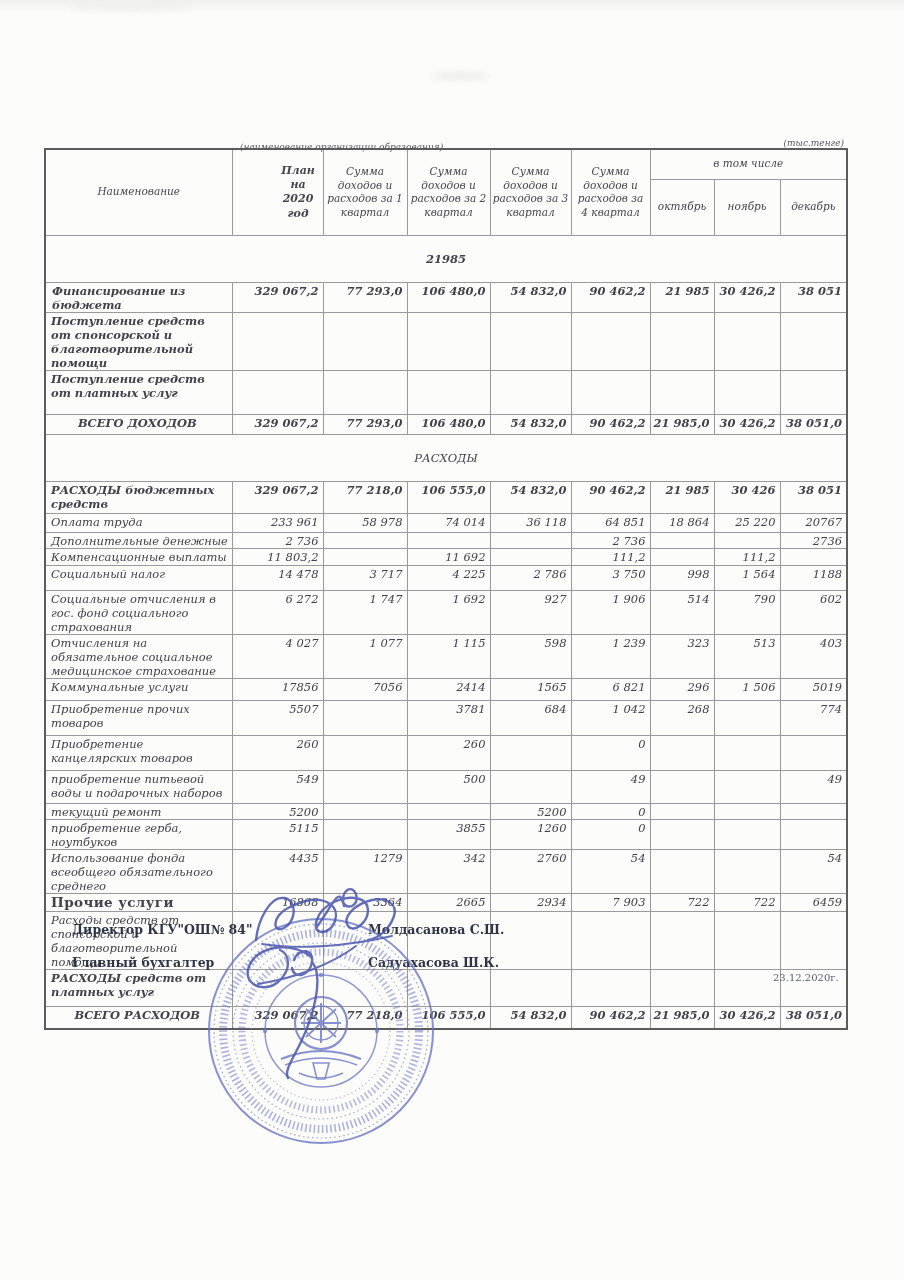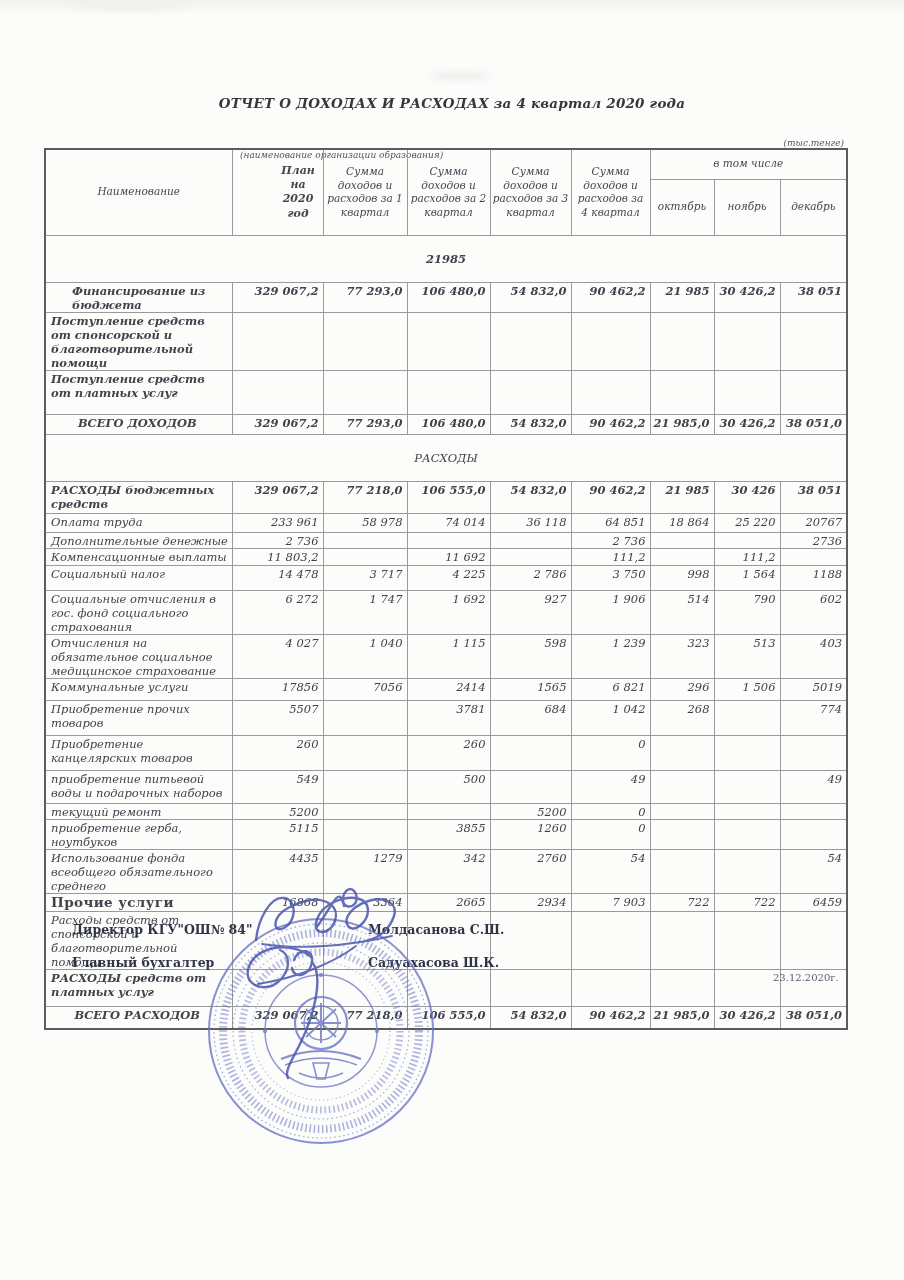--- a/index.html
+++ b/index.html
@@ -10,21 +10,21 @@
   }
   .scan-edge{position:absolute;top:0;left:0;right:0;height:14px;
     background:linear-gradient(#f0f0ee, rgba(252,252,251,0));}
   .smudge{position:absolute;background:#ededeb;border-radius:50%;filter:blur(3px);}
 
   
   .titles{position:absolute;left:0;top:95px;width:904px;text-align:center;color:#36363f;}
   .title1{font-style:italic;font-weight:bold;font-size:13.5px;letter-spacing:.2px;}
   .title2{font-style:italic;font-weight:bold;font-size:13px;margin-top:7px;letter-spacing:.2px;}
   .caption-row{position:absolute;left:44px;top:138px;width:802px;height:12px;}
-  .cap-left{position:absolute;left:196px;top:12px;font-style:italic;font-size:9px;color:#55555f;}
+  .cap-left{position:absolute;left:196px;top:4px;font-style:italic;font-size:9px;color:#55555f;}
   .cap-right{position:absolute;right:2px;top:0;font-style:italic;font-size:9px;color:#55555f;}
 
   
   .tbl-wrap{position:absolute;left:44px;top:148px;}
   table{border-collapse:collapse;table-layout:fixed;width:802px;border:2px solid #5c5c5e;}
   col.c1{width:187px}col.c2{width:91px}col.c3{width:84px}col.c4{width:83px}
   col.c5{width:81px}col.c6{width:79px}col.c7{width:64px}col.c8{width:66px}col.c9{width:67px}
   th,td{border:1px solid #9a9a9c;overflow:hidden;}
   thead th{
     font-style:italic;font-weight:normal;font-size:10.5px;line-height:1.3;
@@ -33,21 +33,21 @@
   thead th.plan{font-weight:bold;font-size:11px;padding-left:43px;}
   thead tr.gr{height:30px;}
   thead tr.months{height:56px;}
   tbody td{
     font-style:italic;font-size:11.5px;line-height:1.22;color:#42424d;
     vertical-align:top;
   }
   td.lbl{text-align:left;padding:1px 3px 0 5px;}
   td.num{text-align:right;padding:1px 4px 0 1px;white-space:nowrap;}
   tr.bold td{font-weight:bold;}
-  tr.indent td.lbl{padding-left:26px;}
+  tr.indent td.lbl{padding-left:6px;}
   tr.total td{font-weight:bold;}
   tr.total td.lbl{text-align:center;padding-left:0;}
   tr.big td.lbl{font-style:normal;font-weight:bold;font-size:13.5px;letter-spacing:.4px;padding-top:0;}
   td.span-cell{text-align:center;padding:16px;}
   tr.sbold td.span-cell{font-weight:bold;}
 
   
   .sig-label{position:absolute;font-weight:bold;font-size:12.5px;color:#2f3546;}
   .date-note{position:absolute;left:773px;top:972px;font-size:10px;color:#565b72;}
 
@@ -55,21 +55,20 @@
   .sig-overlay{position:absolute;left:0;top:880px;pointer-events:none;}
 </style>
 </head>
 <body>
 
 <div class="scan-edge"></div>
 <div class="smudge" style="left:70px;top:4px;width:120px;height:6px;"></div>
 <div class="smudge" style="left:430px;top:72px;width:60px;height:8px;"></div>
 
 <div class="titles">
-  <div class="title1">ОТЧЕТ О ДОХОДАХ И РАСХОДАХ за 4 квартал 2020 года</div>
 </div>
 <div class="caption-row">
   <span class="cap-left">(наименование организации образования)</span>
   <span class="cap-right">(тыс.тенге)</span>
 </div>
 
 <div class="tbl-wrap">
 <table>
   <colgroup>
     <col class="c1">
@@ -211,21 +210,21 @@
           <td class="num">1 692</td>
           <td class="num">927</td>
           <td class="num">1 906</td>
           <td class="num">514</td>
           <td class="num">790</td>
           <td class="num">602</td>
         </tr>
         <tr class="" style="height: 43px;">
           <td class="lbl">Отчисления  на обязательное социальное медицинское страхование</td>
           <td class="num">4 027</td>
-          <td class="num">1 040</td>
+          <td class="num">1 077</td>
           <td class="num">1 115</td>
           <td class="num">598</td>
           <td class="num">1 239</td>
           <td class="num">323</td>
           <td class="num">513</td>
           <td class="num">403</td>
         </tr>
         <tr class="" style="height: 22px; padding-left: 28px;">
           <td class="lbl">Коммунальные услуги</td>
           <td class="num">17856</td>

